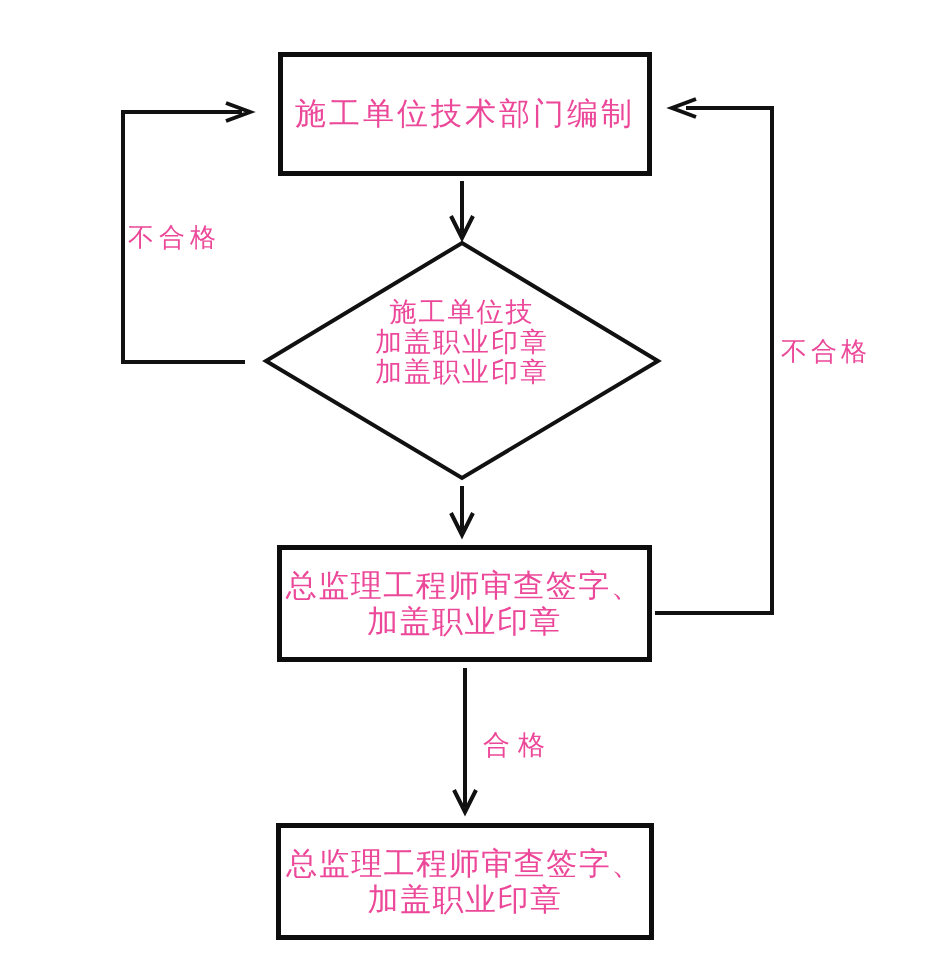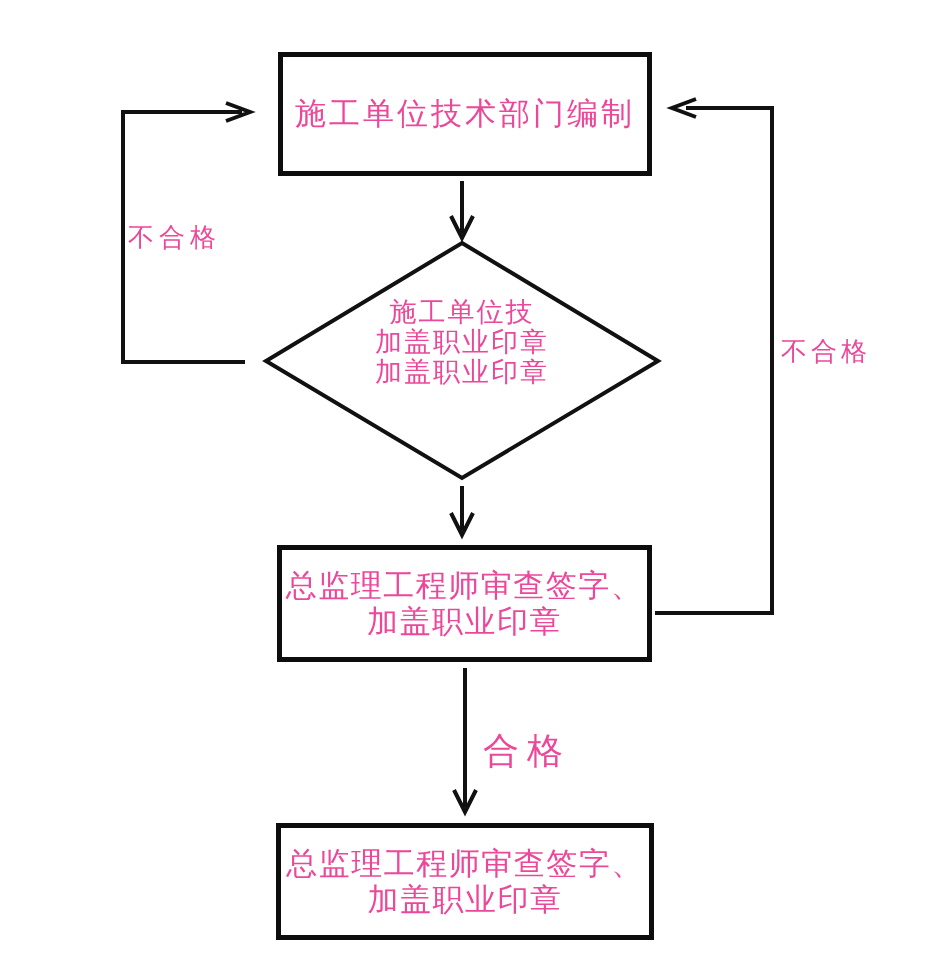--- a/index.html
+++ b/index.html
@@ -54,21 +54,21 @@
     line-height: 30px;
     letter-spacing: 2px;
   }
   .edge-label {
     position: absolute;
     white-space: nowrap;
     font-size: 26px;
   }
   .edge-label-fail-left  { left: 128px; top: 220px; letter-spacing: 5px; }
   .edge-label-fail-right { left: 781px; top: 334px; letter-spacing: 4px; }
-  .edge-label-pass       { left: 483px; top: 727px; font-size: 36px; letter-spacing: 8px; text-align: center; }
+  .edge-label-pass       { left: 483px; top: 727px; font-size: 27px; letter-spacing: 8px; text-align: center; }
   .stroke {
     stroke: #111111;
     stroke-width: 4;
     fill: none;
   }
   .shape {
     stroke: #111111;
     stroke-width: 4;
     fill: #ffffff;
   }

